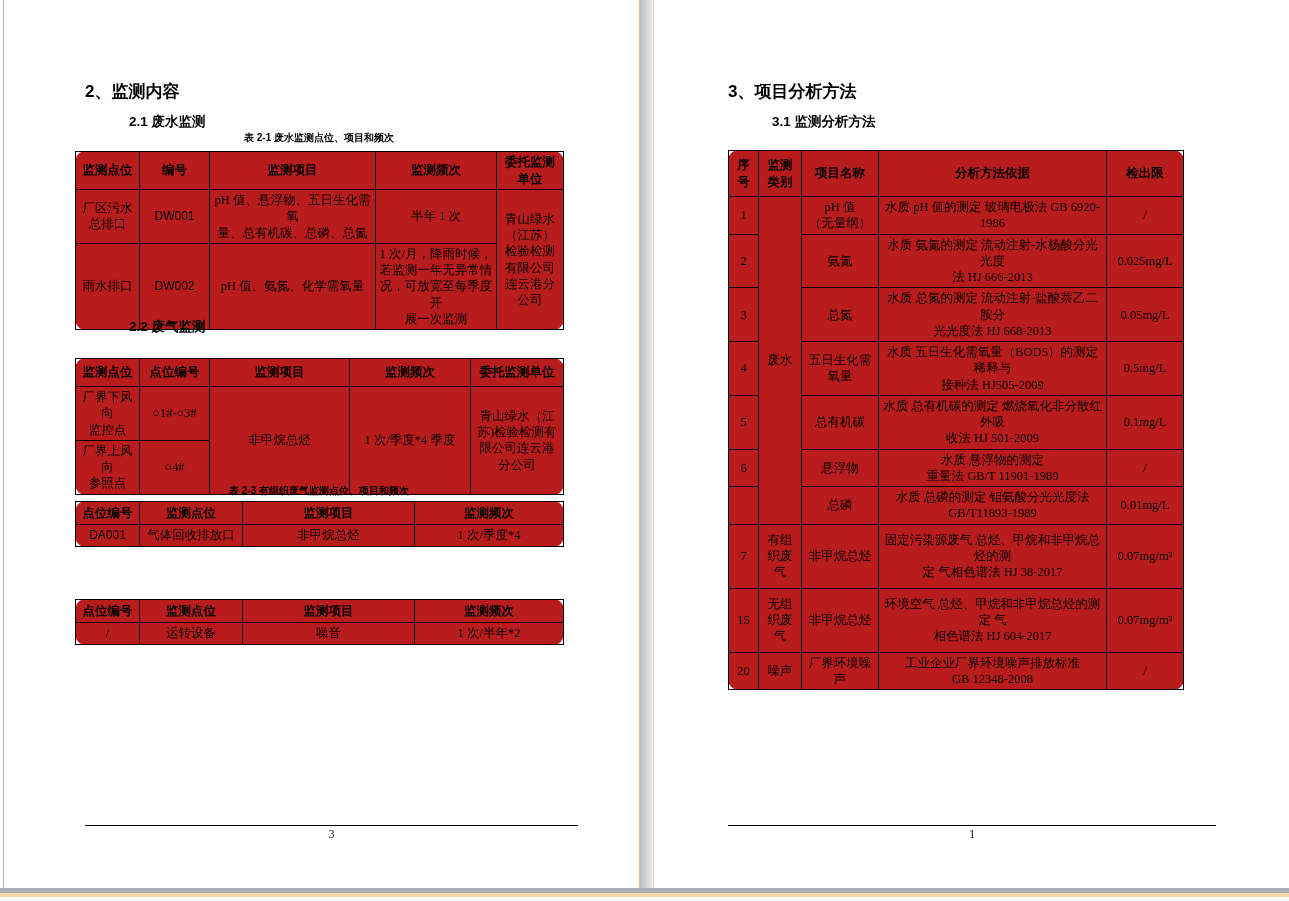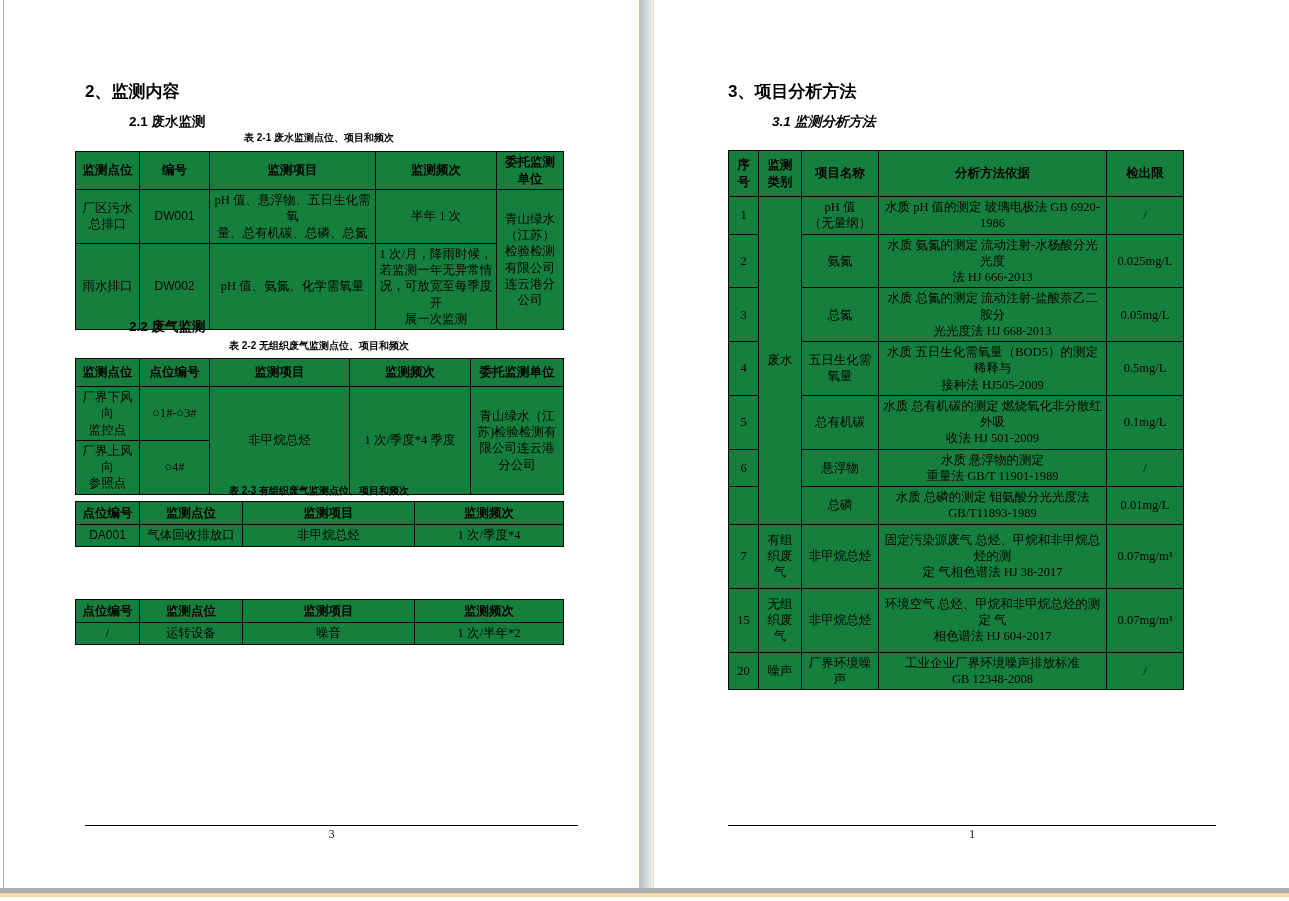--- a/index.html
+++ b/index.html
@@ -20,21 +20,21 @@
     background:linear-gradient(to right,#b9bdc2,#eceeef);
     border-left:1px solid #e9bc82; border-right:1px solid #f2d9ae;
   }
   .bottom-gray { position:absolute; left:0; top:888px; width:1289px; height:5px; background:#a9adb3; }
   .bottom-tan  { position:absolute; left:0; top:893px; width:1289px; height:4px; background:#f2d8a6; }
 
   .doc-title   { position:absolute; font-size:17px; font-weight:bold; font-family:"Liberation Sans", sans-serif; }
   .doc-section { position:absolute; font-size:13.5px; font-weight:bold; font-family:"Liberation Sans", sans-serif;margin-left:44px; }
   .tbl-caption { position:absolute; font-size:10px; font-weight:bold; text-align:center; font-family:"Liberation Sans", sans-serif; }
 
-  table { border-collapse:collapse; table-layout:fixed; position:absolute; background:#15803d; }
+  table { border-collapse:collapse; table-layout:fixed; position:absolute; background:#b91c1c;border-radius:11px; }
   th,td {
     border:1px solid #000; font-size:12.5px; line-height:1.3;
     text-align:center; vertical-align:middle; padding:2px 3px;
     white-space:pre-line; overflow:hidden;
   }
   th { font-weight:bold; font-family:"Liberation Sans", sans-serif; }
   td.code { font-family:Liberation Sans, sans-serif; font-size:12px; }
 
   .footer-rule { position:absolute; height:0; border-top:1.5px solid #000; }
   .footer-num  { position:absolute; font-size:11.5px; text-align:center; }
@@ -91,21 +91,20 @@
       <td>1 次/月，降雨时候，
 若监测一年无异常情
 况，可放宽至每季度开
 展一次监测</td>
     </tr>
   </tbody>
     </table>
 
   <div class="doc-section" style="left:81px; top:318px;">2.2 废气监测</div>
 
-  <div class="tbl-caption" style="left:71px; top:339px; width:488px;">表 2-2  无组织废气监测点位、项目和频次</div>
   <table style="left:71px; top:358px; width:488px;">
     <colgroup>
         <col style="width:64px">
         <col style="width:70px">
         <col style="width:140px">
         <col style="width:121px">
         <col style="width:93px">
       </colgroup>
     <tbody>
         <tr style="height:28px">
@@ -181,21 +180,21 @@
   </tbody>
     </table>
 
   <div class="footer-rule" style="left:81px; top:825px; width:493px;"></div>
   <div class="footer-num" style="left:81px; top:828px; width:493px;">3</div>
 </div>
 
 <div class="page" id="page-right">
 
   <div class="doc-title" style="left:74px; top:80px;">3、项目分析方法</div>
-  <div class="doc-section" style="left:74px; top:113px;font-style:italic;">3.1 监测分析方法</div>
+  <div class="doc-section" style="left:74px; top:113px;">3.1 监测分析方法</div>
 
   <table style="left:74px; top:150px; width:455px;">
     <colgroup>
         <col style="width:30px">
         <col style="width:43px">
         <col style="width:77px">
         <col style="width:228px">
         <col style="width:77px">
       </colgroup>
     <tbody>

